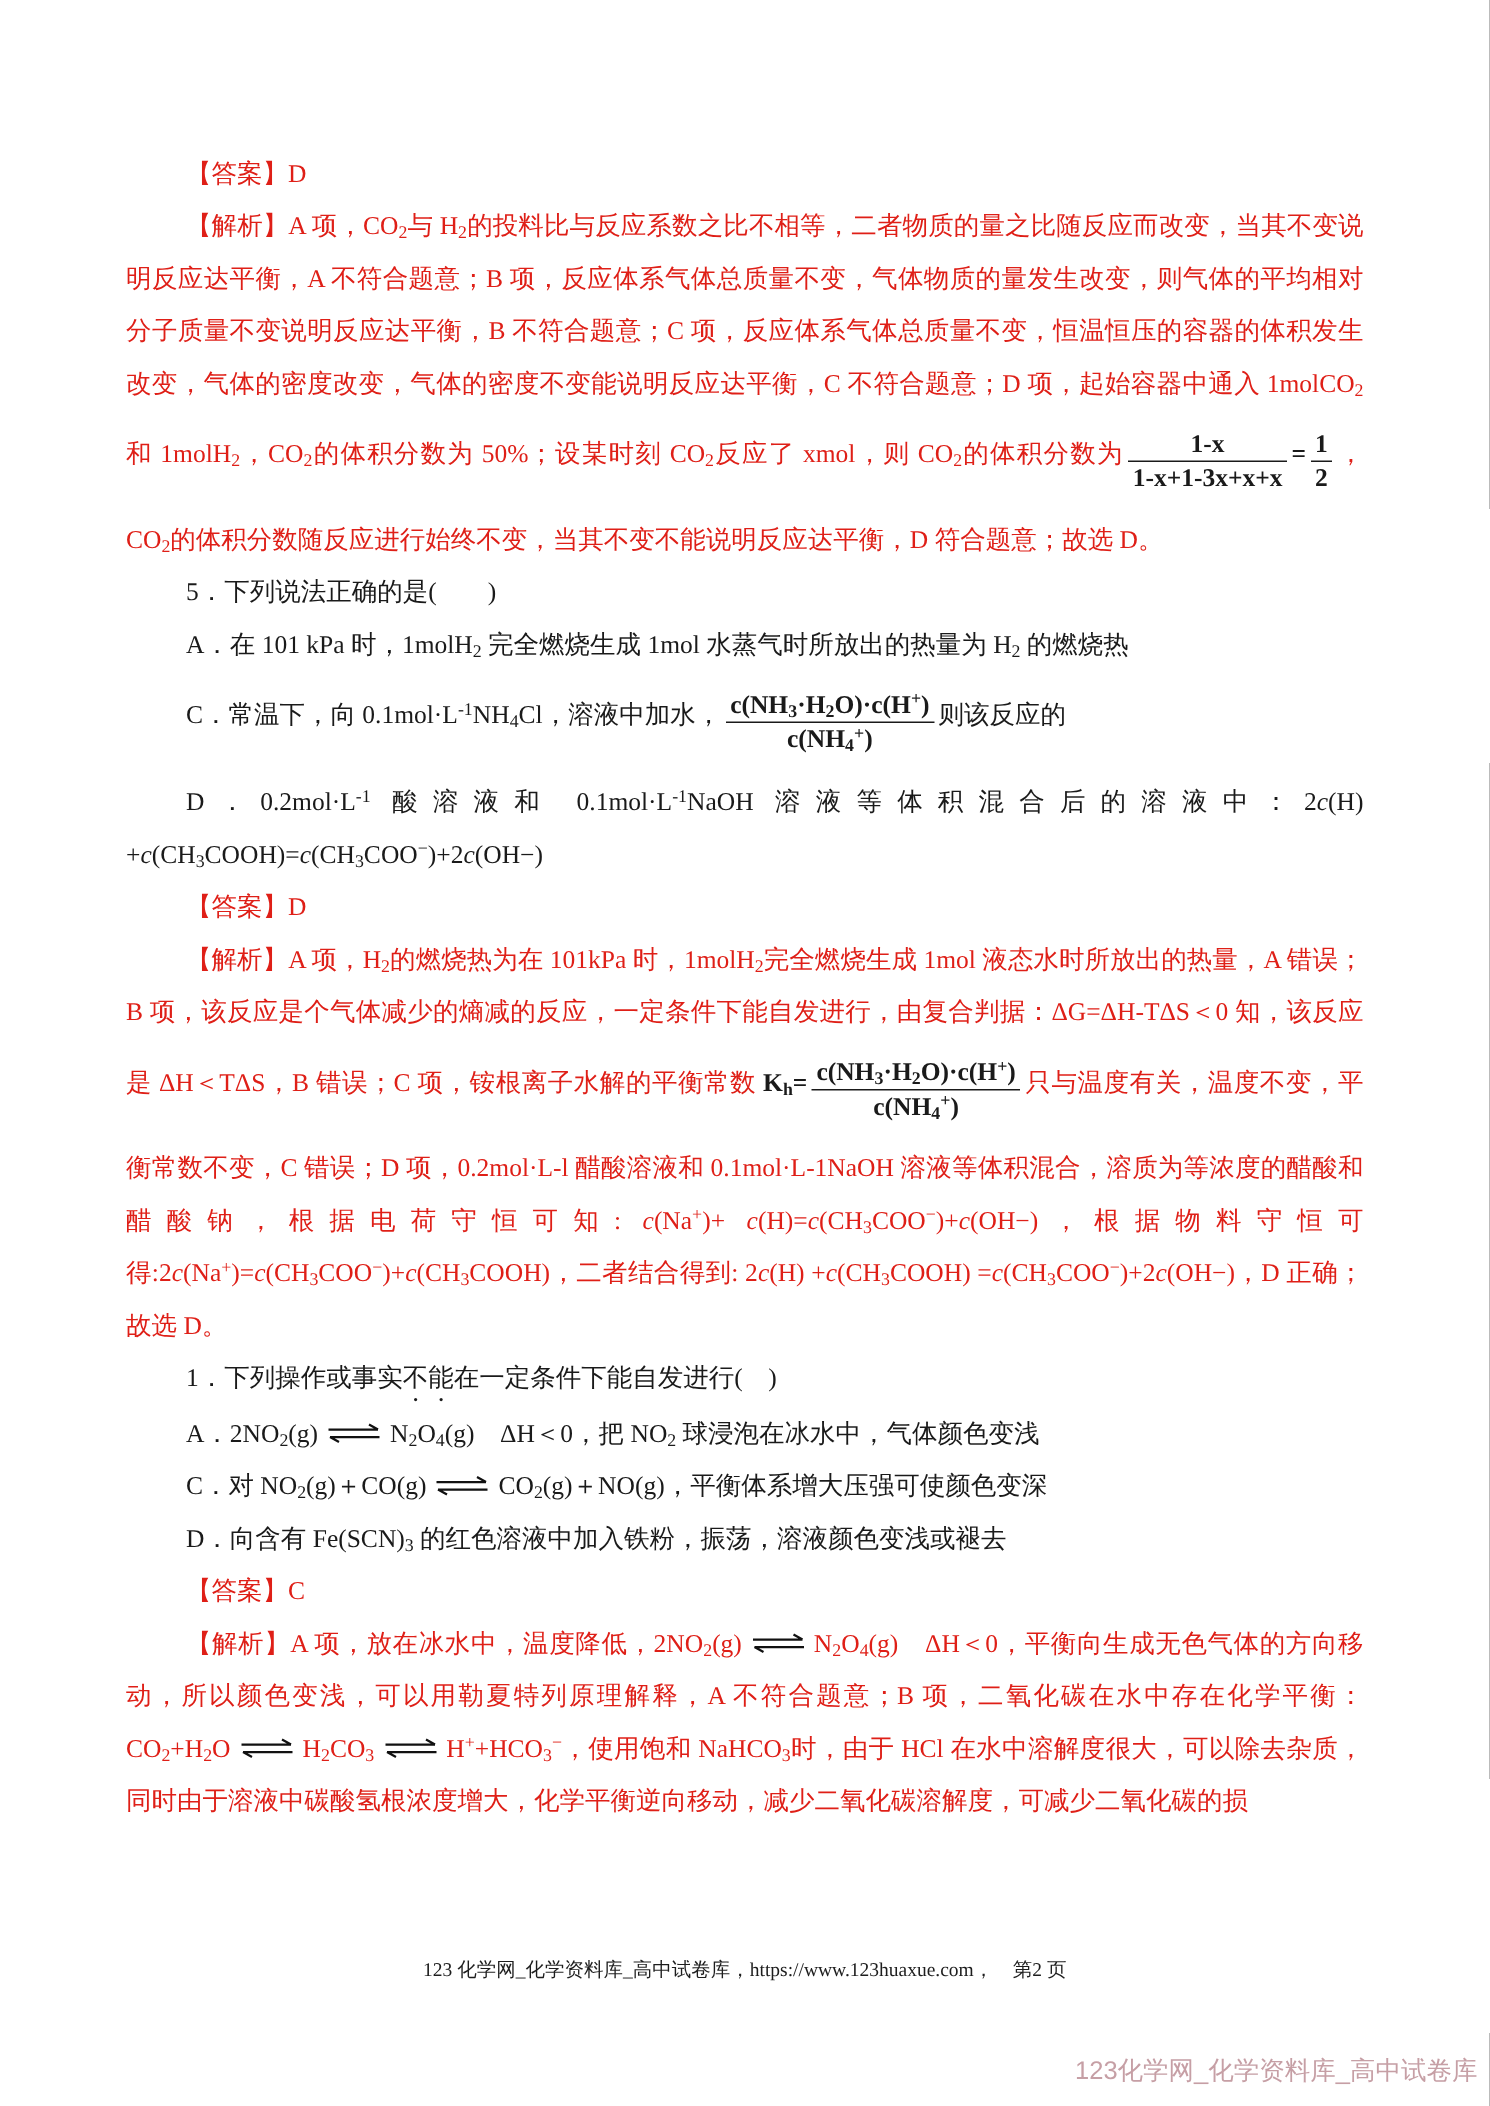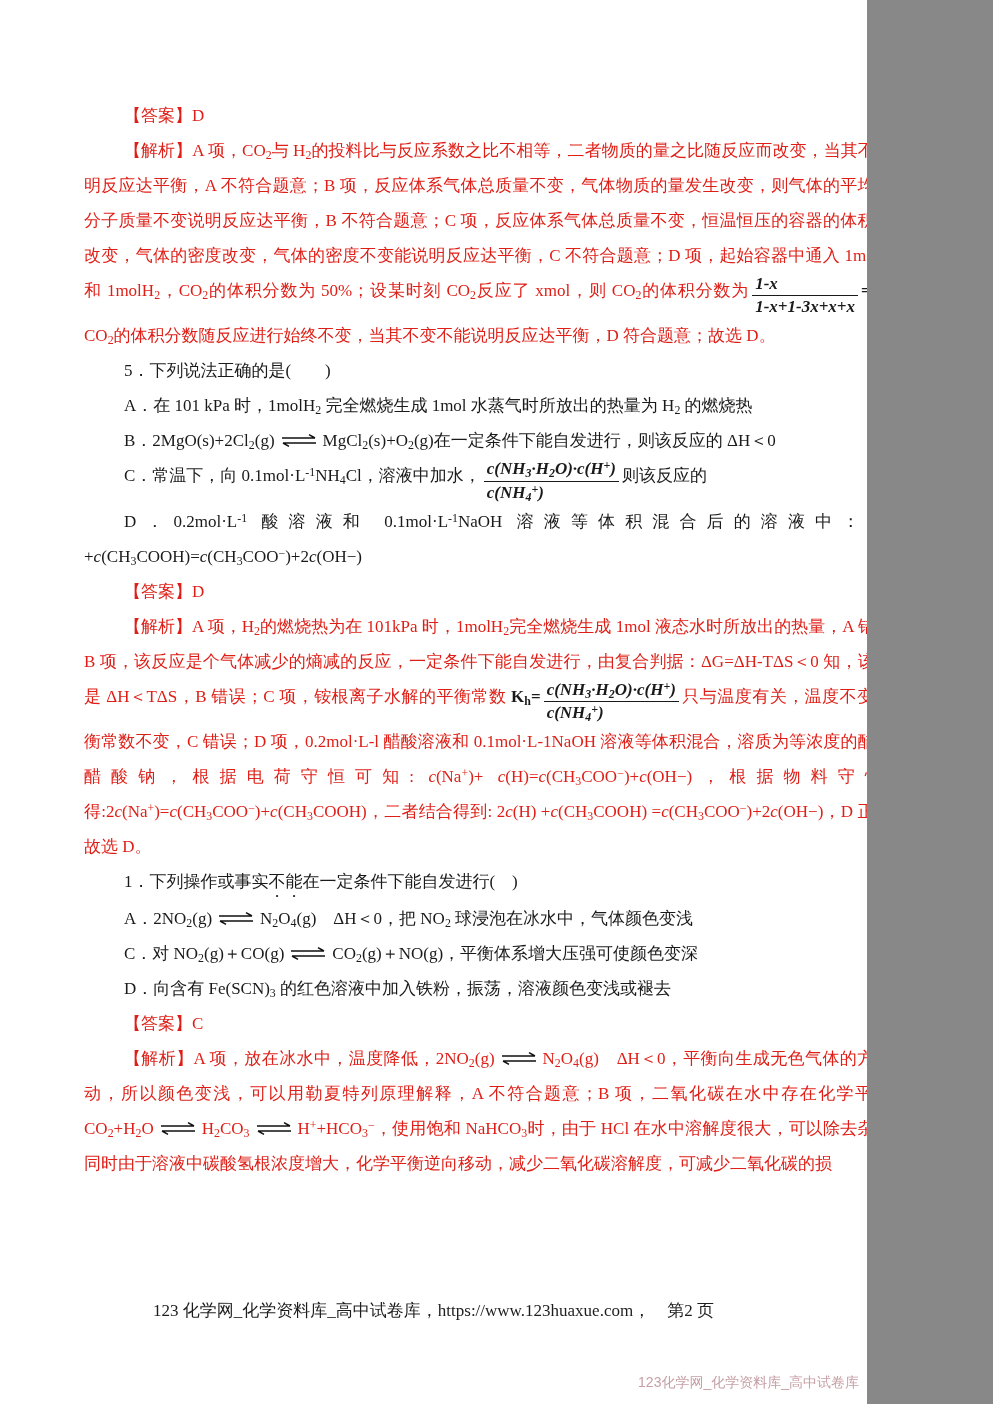--- a/index.html
+++ b/index.html
@@ -1,71 +1,67 @@
 <!DOCTYPE html>
 <html style="--red: #df1f17; --ink: #1a1a1a; --wm: #c69fa5;"><head>
 <meta charset="utf-8">
 <style>
   html,body{margin:0;padding:0;background:#888;}
   .page{
     position:relative;
-    width:867px;height:1404px;
+    width:993px;height:1404px;
     background:#ffffff;
     overflow:hidden;
     font-family:"Liberation Serif","DejaVu Serif",serif;
     color:var(--ink,#1a1a1a);
   }
   .content{
     position:absolute;
     left:84px;top:98px;width:825px;
     font-size:17px;
     line-height:2.06;
     text-align:justify;
   }
   p.block{margin:0;text-indent:2.35em;}
   .red{color:var(--red,#df1f17);}
   .bold{font-weight:bold;}
   sub,sup{font-size:0.7em;line-height:0;}
   sub{vertical-align:-0.25em;}
   sup{vertical-align:0.45em;}
   .frac{
-    display:inline-block;vertical-align:-0.95em;text-align:left;
-    line-height:1.3;margin:0 3px;text-indent:0;font-style:italic;
+    display:inline-block;vertical-align:-0.95em;text-align:center;
+    line-height:1.3;margin:12px 3px;text-indent:0;
   }
   .frac .num{display:block;border-bottom:1.5px solid currentColor;padding:0 3px;}
   .frac .den{display:block;padding:0 3px;}
   .eq{display:inline-block;vertical-align:-2px;margin:0 4px;color:#111;text-indent:0;}
   .eq svg{display:block;}
   .emph{
     -webkit-text-emphasis:filled dot;text-emphasis:filled dot;
     -webkit-text-emphasis-position:under left;text-emphasis-position:under left;
   }
   .footer{
     position:absolute;left:0;right:0;bottom:82px;
-    text-align:center;font-size:17px;color:#1d1d1d;margin:0;
+    text-align:center;font-size:13px;color:#1d1d1d;margin:0;
   }
   .watermark{
     position:absolute;right:8px;bottom:12px;
-    font-size:14px;color:var(--wm,#c69fa5);margin:0;
+    font-size:17px;color:var(--wm,#c69fa5);margin:0;
     font-family:"Liberation Sans","DejaVu Sans",sans-serif;
   }
 </style>
 </head>
 <body>
 
 <div class="page">
   <div class="content">
       <p class="block"><span class="red">【答案】D</span></p>
       <p class="block"><span class="red">【解析】A 项，CO<sub>2</sub>与 H<sub>2</sub>的投料比与反应系数之比不相等，二者物质的量之比随反应而改变，当其不变说明反应达平衡，A 不符合题意；B 项，反应体系气体总质量不变，气体物质的量发生改变，则气体的平均相对分子质量不变说明反应达平衡，B 不符合题意；C 项，反应体系气体总质量不变，恒温恒压的容器的体积发生改变，气体的密度改变，气体的密度不变能说明反应达平衡，C 不符合题意；D 项，起始容器中通入 1molCO<sub>2</sub>和 1molH<sub>2</sub>，CO<sub>2</sub>的体积分数为 50%；设某时刻 CO<sub>2</sub>反应了 xmol，则 CO<sub>2</sub>的体积分数为</span><span class="frac bold"><span class="num">1-x</span><span class="den">1-x+1-3x+x+x</span></span><span class="bold">=</span><span class="frac bold"><span class="num">1</span><span class="den">2</span></span><span class="red">，CO<sub>2</sub>的体积分数随反应进行始终不变，当其不变不能说明反应达平衡，D 符合题意；故选 D。</span></p>
       <p class="block"><span>5．下列说法正确的是(　　)</span></p>
       <p class="block"><span>A．在 101 kPa 时，1molH<sub>2</sub> 完全燃烧生成 1mol 水蒸气时所放出的热量为 H<sub>2</sub> 的燃烧热</span></p>
-      <p class="block"><span>B．2MgO(s)+2Cl<sub>2</sub>(g)</span><span class="eq"><svg width="40" height="15" viewBox="0 0 40 15">
-            <path d="M3 5h33M36 5l-6-3.4" fill="none" stroke="currentColor" stroke-width="1.5"></path>
-            <path d="M37 10H4M4 10l6 3.4" fill="none" stroke="currentColor" stroke-width="1.5"></path>
-          </svg></span><span>MgCl<sub>2</sub>(s)+O<sub>2</sub>(g)在一定条件下能自发进行，则该反应的 ΔH＜0</span></p>
       <p class="block"><span>C．常温下，向 0.1mol·L<sup>-1</sup>NH<sub>4</sub>Cl，溶液中加水，</span><span class="frac bold"><span class="num">c(NH<sub>3</sub>·H<sub>2</sub>O)·c(H<sup>+</sup>)</span><span class="den">c(NH<sub>4</sub><sup>+</sup>)</span></span><span>则该反应的</span></p>
       <p class="block"><span>D．0.2mol·L<sup>-1</sup> 酸溶液和 0.1mol·L<sup>-1</sup>NaOH 溶液等体积混合后的溶液中：2<i>c</i>(H) +<i>c</i>(CH<sub>3</sub>COOH)=<i>c</i>(CH<sub>3</sub>COO<sup>−</sup>)+2<i>c</i>(OH−)</span></p>
       <p class="block"><span class="red">【答案】D</span></p>
       <p class="block"><span class="red">【解析】A 项，H<sub>2</sub>的燃烧热为在 101kPa 时，1molH<sub>2</sub>完全燃烧生成 1mol 液态水时所放出的热量，A 错误；B 项，该反应是个气体减少的熵减的反应，一定条件下能自发进行，由复合判据：ΔG=ΔH-TΔS＜0 知，该反应是 ΔH＜TΔS，B 错误；C 项，铵根离子水解的平衡常数 </span><span class="bold">K<sub>h</sub>=</span><span class="frac bold"><span class="num">c(NH<sub>3</sub>·H<sub>2</sub>O)·c(H<sup>+</sup>)</span><span class="den">c(NH<sub>4</sub><sup>+</sup>)</span></span><span class="red">只与温度有关，温度不变，平衡常数不变，C 错误；D 项，0.2mol·L-l 醋酸溶液和 0.1mol·L-1NaOH 溶液等体积混合，溶质为等浓度的醋酸和醋酸钠，根据电荷守恒可知: <i>c</i>(Na<sup>+</sup>)+ <i>c</i>(H)=<i>c</i>(CH<sub>3</sub>COO<sup>−</sup>)+<i>c</i>(OH−)，根据物料守恒可得:2<i>c</i>(Na<sup>+</sup>)=<i>c</i>(CH<sub>3</sub>COO<sup>−</sup>)+<i>c</i>(CH<sub>3</sub>COOH)，二者结合得到: 2<i>c</i>(H) +<i>c</i>(CH<sub>3</sub>COOH) =<i>c</i>(CH<sub>3</sub>COO<sup>−</sup>)+2<i>c</i>(OH−)，D 正确；故选 D。</span></p>
       <p class="block"><span>1．下列操作或事实</span><span class="emph">不能</span><span>在一定条件下能自发进行(　)</span></p>
       <p class="block"><span>A．2NO<sub>2</sub>(g)</span><span class="eq"><svg width="40" height="15" viewBox="0 0 40 15">
             <path d="M3 5h33M36 5l-6-3.4" fill="none" stroke="currentColor" stroke-width="1.5"></path>
             <path d="M37 10H4M4 10l6 3.4" fill="none" stroke="currentColor" stroke-width="1.5"></path>
           </svg></span><span>N<sub>2</sub>O<sub>4</sub>(g)　ΔH＜0，把 NO<sub>2</sub> 球浸泡在冰水中，气体颜色变浅</span></p>
       <p class="block"><span>C．对 NO<sub>2</sub>(g)＋CO(g)</span><span class="eq"><svg width="40" height="15" viewBox="0 0 40 15">

